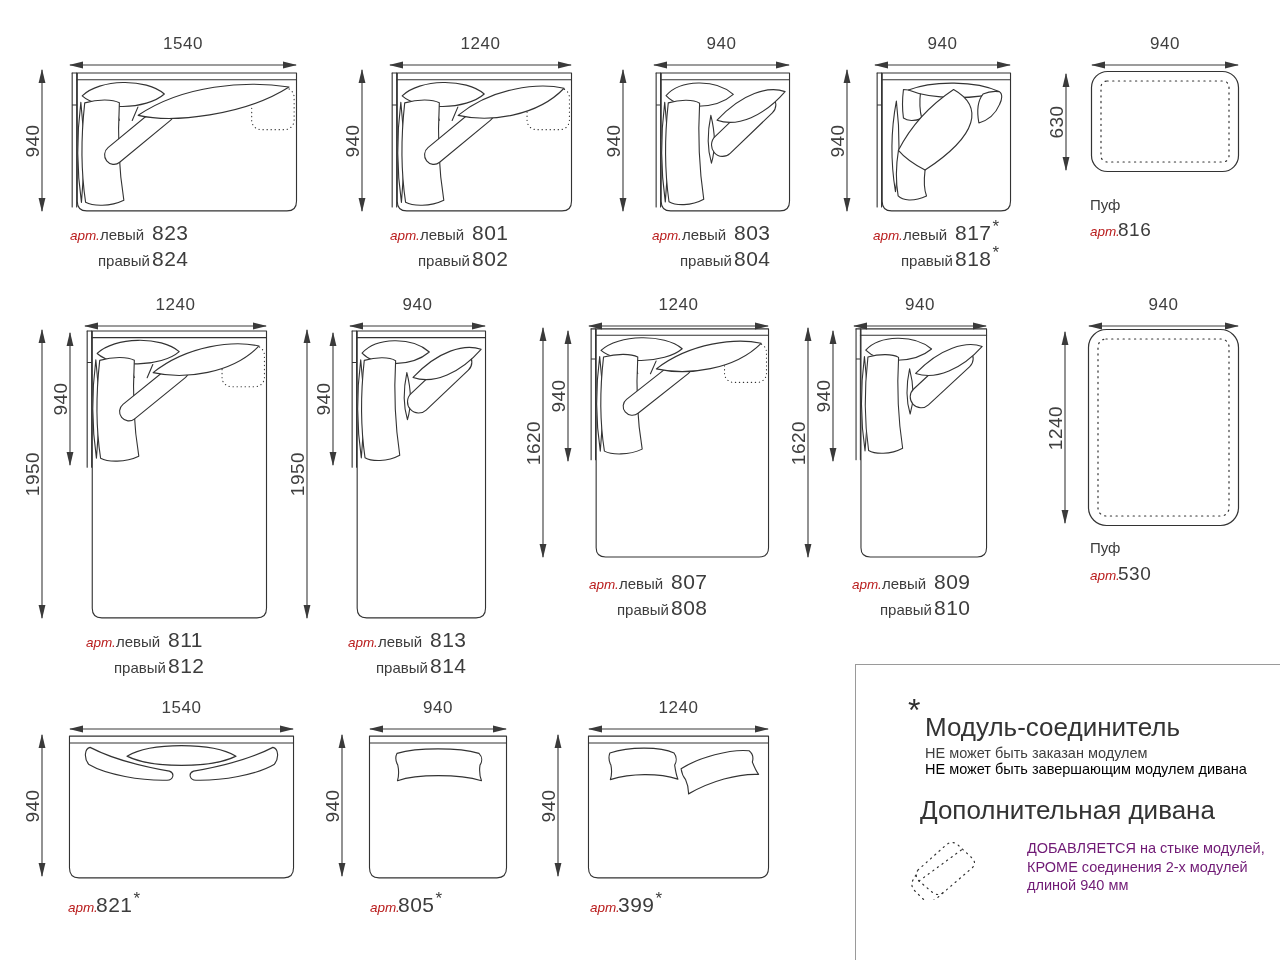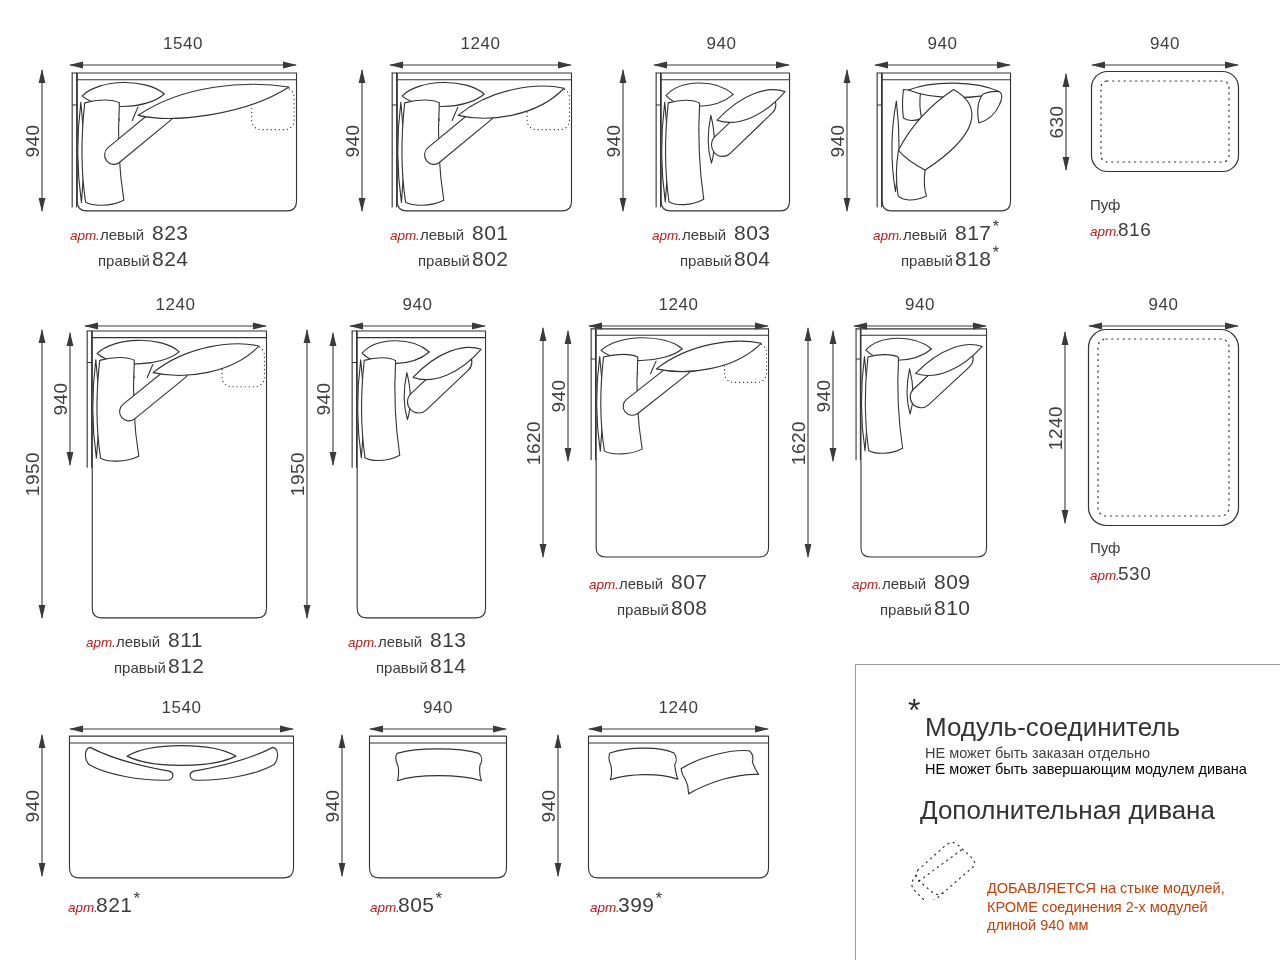--- a/index.html
+++ b/index.html
@@ -36,21 +36,21 @@
   .pouf-art{position:absolute;display:flex;align-items:baseline;}
   .pouf-art .num{font-size:19px;}
   
   .legend-box{position:absolute;left:855px;top:664px;width:424px;height:295px;
     border-left:1px solid #9a9a9a;border-top:1px solid #9a9a9a;}
   .lg-star{position:absolute;left:908px;top:692px;font-size:32px;color:#2f2f2f;}
   .lg-title1{position:absolute;left:925px;top:712px;font-size:26px;color:#333;text-align:right;}
   .lg-note1{position:absolute;left:925px;top:745px;font-size:14.5px;color:#3f3f3f;}
   .lg-note2{position:absolute;left:925px;top:761px;font-size:14.5px;color:#000000;}
   .lg-title2{position:absolute;left:920px;top:795px;font-size:26px;color:#333;}
-  .lg-desc{position:absolute;left:987px;top:839px;font-size:14.5px;line-height:18.6px;color:#c2410c;margin-top:40px;}
+  .lg-desc{position:absolute;left:1027px;top:839px;font-size:14.5px;line-height:18.6px;color:#701a75;}
 </style>
 </head>
 <body>
 
 <svg width="0" height="0" style="position:absolute">
   <defs>
     <marker id="ah" viewBox="0 0 12 7" refX="11" refY="3.5" markerWidth="13" markerHeight="8" orient="auto-start-reverse">
         <path d="M 12 3.5 L 0 0.6 L 0 6.4 Z" fill="#3a3a3a"></path>
       </marker>
     <g id="cushL">
@@ -508,21 +508,21 @@
         <span class="art">арт.</span>
         <span class="num">399</span>
         <span class="star">*</span>
       </div>
   </div>
 </div>
 
 <div class="legend-box"></div>
 <span class="lg-star">*</span>
 <div class="lg-title1">Модуль-соединитель</div>
-<div class="lg-note1">НЕ может быть заказан отдельно</div>
+<div class="lg-note1">НЕ может быть заказан модулем</div>
 <div class="lg-note2">НЕ может быть завершающим модулем дивана</div>
 <div class="lg-title2">Дополнительная дивана</div>
 <svg class="abs" style="left:906px;top:834px" width="82" height="66">
   <path class="dotpx" d="M 12 36 Q 8 42 13 47 L 26 58 Q 32 63 38 58 L 66 34 Q 71 29 66 24 L 52 11 Q 46 6 40 11 Z"></path>
   <path class="dotpx" d="M 13 47 L 58 14"></path>
   <path class="dotpx" d="M 10 41 Q 3 50 8 56 L 16 64 Q 22 70 30 65 L 38 58"></path>
 </svg>
 <div class="lg-desc">
   <div>ДОБАВЛЯЕТСЯ на стыке модулей,</div>
   <div>КРОМЕ соединения 2-х модулей</div>

